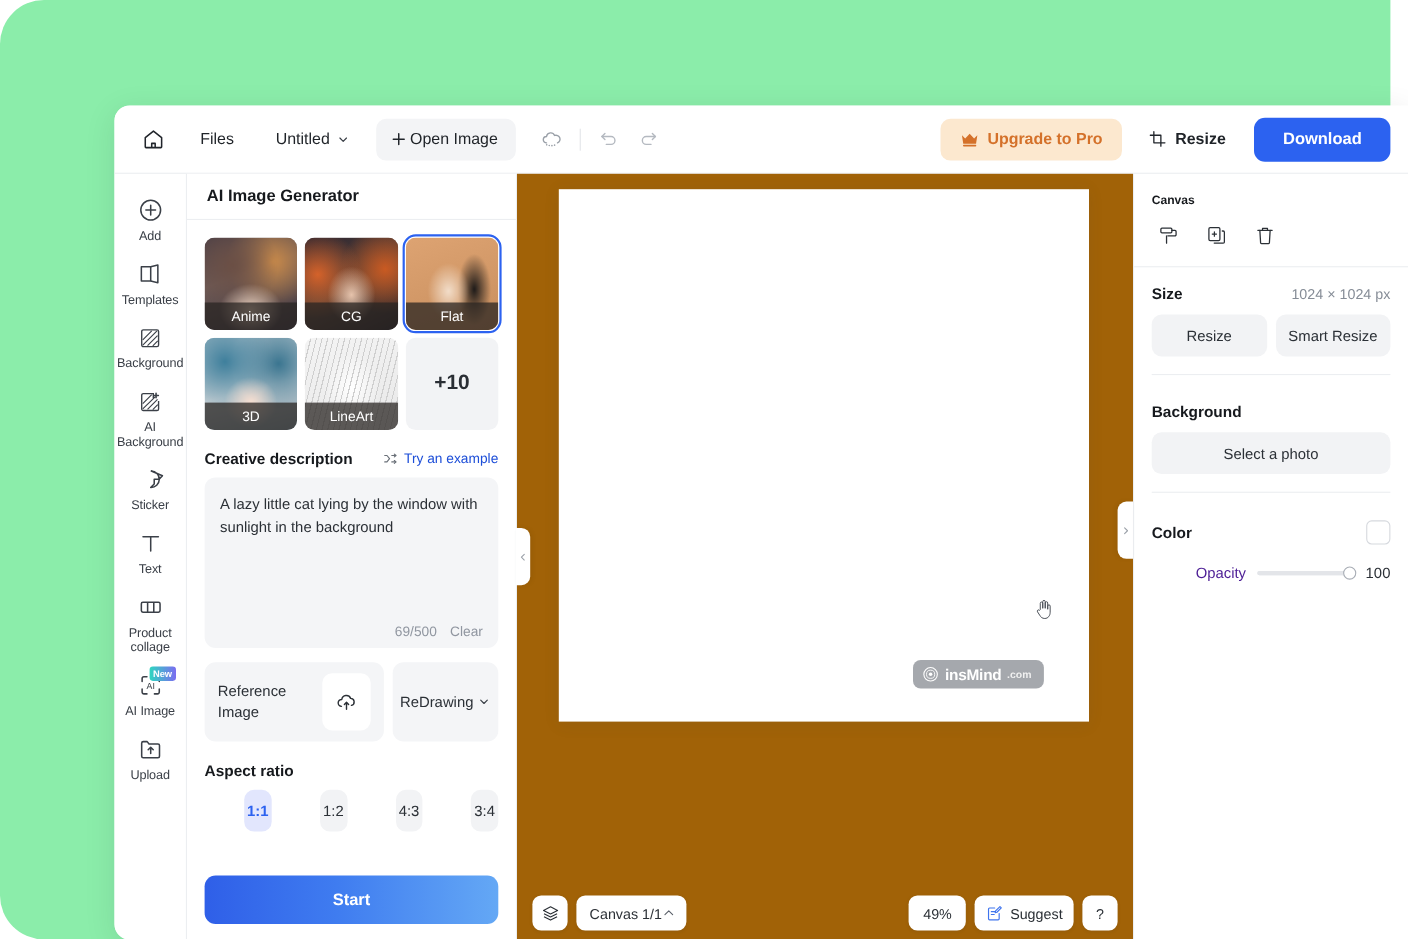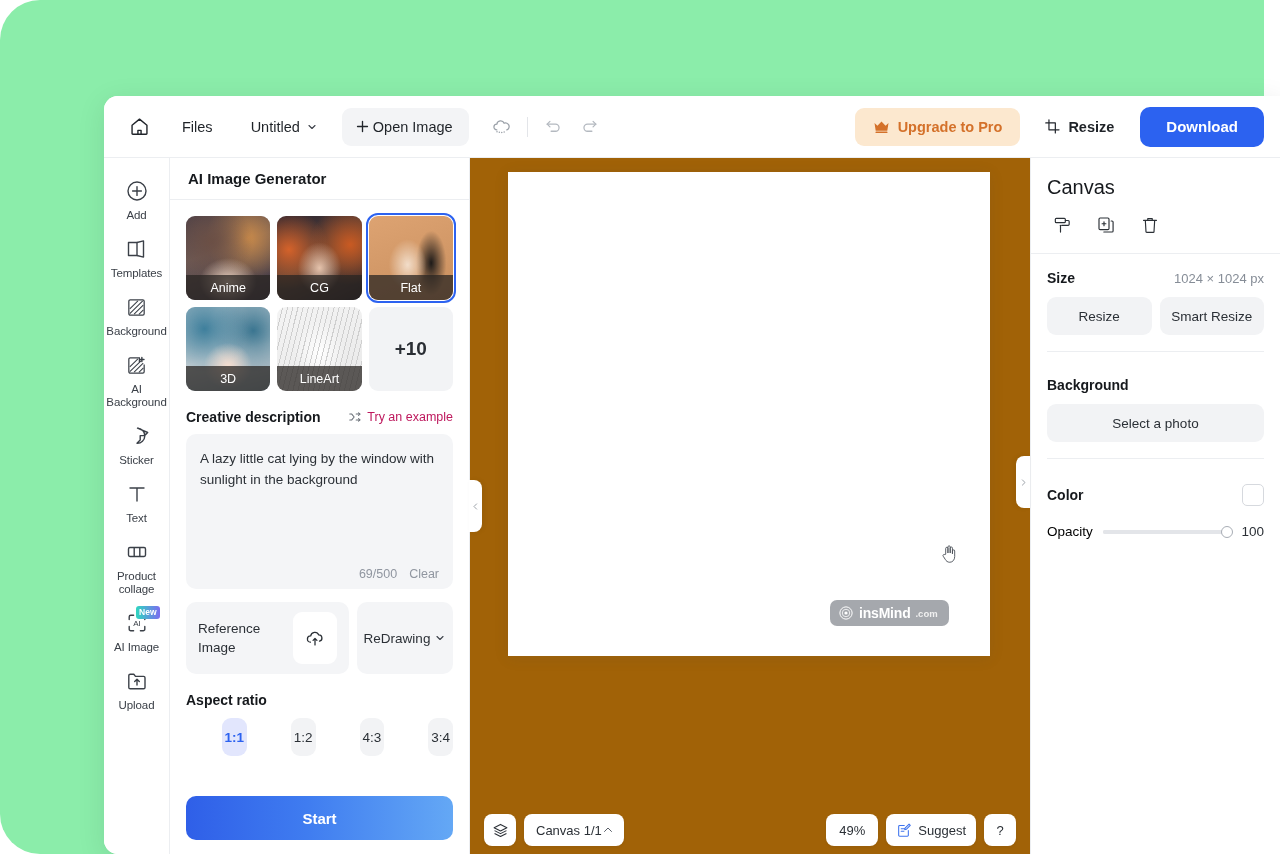--- a/index.html
+++ b/index.html
@@ -156,21 +156,21 @@
     justify-content: center; font-size: 19px; font-weight: 700; color: #2a2e34;
   }
 
   .sec-head {
     display: flex; align-items: center; justify-content: space-between;
     margin: 18px 0 9px;
   }
   .sec-title { font-size: 14px; font-weight: 700; color: #16191d; }
   .try-example {
     display: flex; align-items: flex-start; gap: 5px;
-    font-size: 12.5px; color: #be185d; cursor: pointer;
+    font-size: 12.5px; color: #1d4ed8; cursor: pointer;
   }
   .prompt-box {
     background: #f4f5f7; border-radius: 10px;
     height: 155px; padding: 14px 14px 8px;
     display: flex; flex-direction: column; cursor: text;
   }
   .prompt-text {
     font-size: 13.5px; color: #2b3036; line-height: 21px; flex: 1;
   }
   .prompt-foot {
@@ -279,21 +279,21 @@
   .bb-sq { width: 32px; padding: 0; }
   .bb-canvas { padding: 0 10px 0 12px; }
 
   
   .inspector {
     width: 250px; min-width: 250px;
     background: #fff; border-left: 1px solid #eceef1;
     display: flex; flex-direction: column;
   }
   .insp-title {
-    font-size: 20px; font-weight: 400; color: #16191d;
+    font-size: 11px; font-weight: 700; color: #16191d;
     padding: 18px 16px 0;
   }
   .insp-tools {
     display: flex; gap: 18px; padding: 13px 18px 15px;
     border-bottom: 1px solid #eceef1;
   }
   .insp-tool {
     width: 26px; height: 26px; display: flex;
     align-items: center; justify-content: center; cursor: pointer;
     border-radius: 6px;
@@ -316,21 +316,21 @@
     display: flex; align-items: center; justify-content: center;
     font-size: 13.5px; color: #2b3036; cursor: pointer; margin-top: 11px;
   }
   .swatch {
     width: 22px; height: 22px; border: 1px solid #d6d9de;
     border-radius: 5px; background: #fff; cursor: pointer;
   }
   .opacity-row {
     display: flex; align-items: center; gap: 10px; margin-top: 18px;
   }
-  .op-lbl { font-size: 13.5px; color: #000000; }
+  .op-lbl { font-size: 13.5px; color: #4c1d95; margin-left: 40px; }
   .slider {
     flex: 1; height: 4px; background: #e3e5e9;
     border-radius: 3px; position: relative; cursor: pointer;
   }
   .slider-fill {
     position: absolute; left: 0; top: 0; bottom: 0;
     width: 100%; background: #e3e5e9; border-radius: 3px;
   }
   .slider-knob {
     position: absolute; right: -5px; top: -4px;

